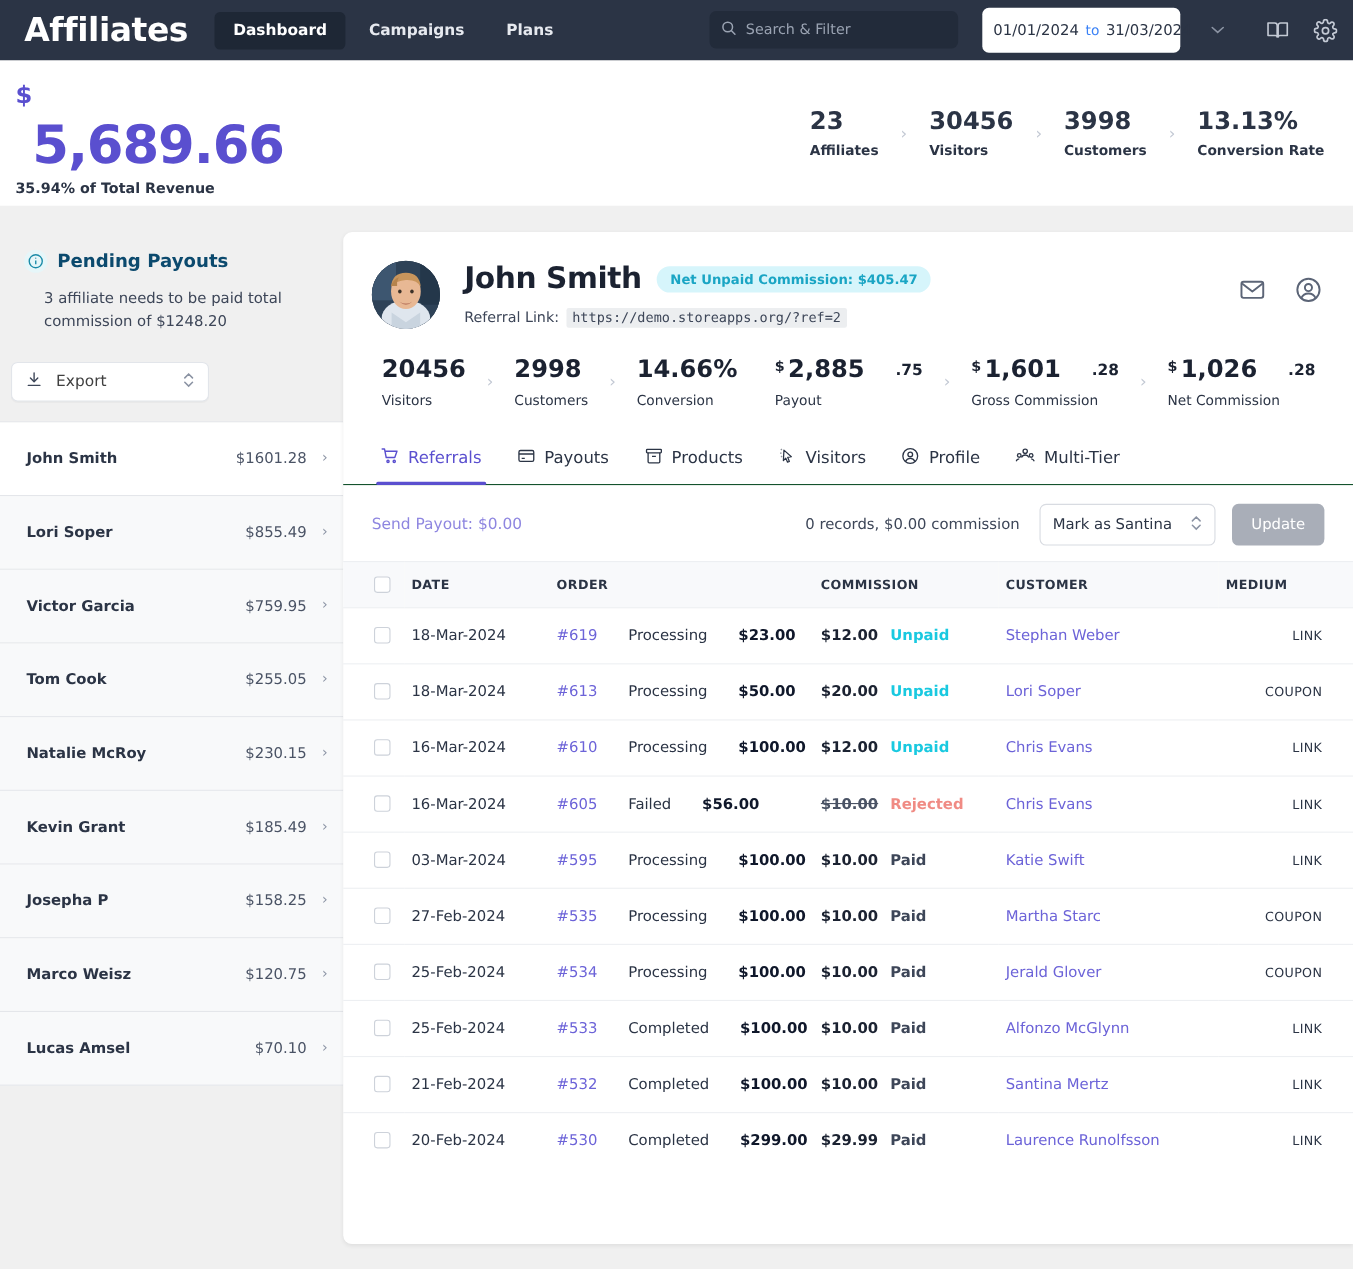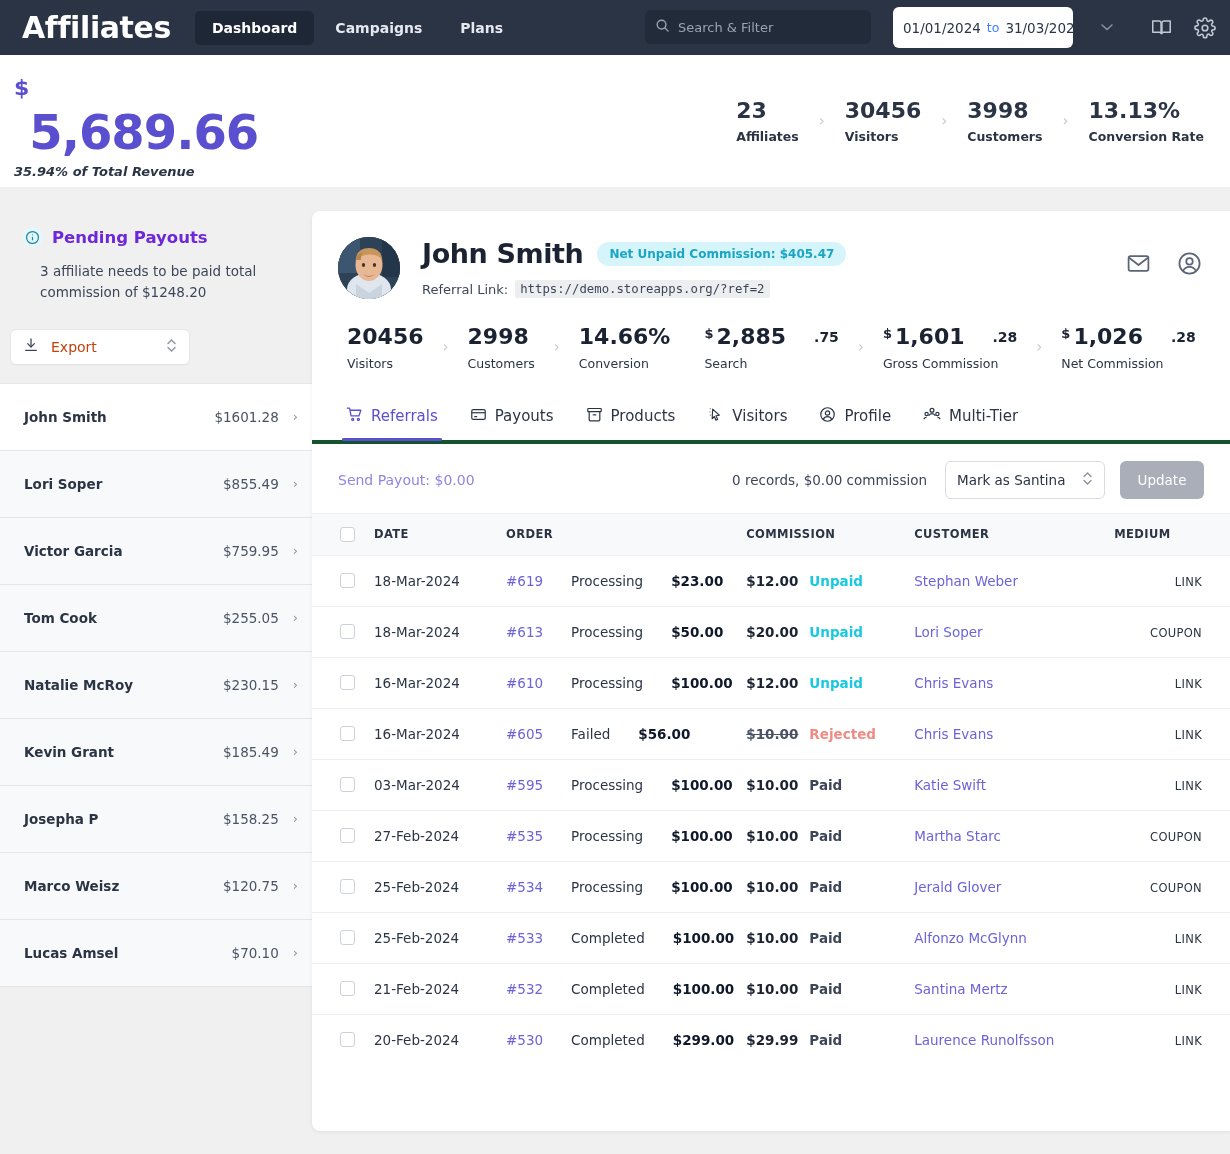--- a/index.html
+++ b/index.html
@@ -61,49 +61,49 @@
 
   
   .summary {
     height: 132px; background: #fff; display: flex;
     align-items: center; padding: 0 14px; position: relative;
   }
   .bigmoney { display: flex; flex-direction: column; }
   .bigmoney .amt { display: flex; align-items: flex-start; color: #5a4fcf; }
   .bigmoney .cur { font-size: 22px; font-weight: 700; line-height: 1; margin-top: 14px; }
   .bigmoney .val { font-size: 48px; font-weight: 700; line-height: 1.05; letter-spacing: -1px; margin-top: 44px; }
-  .bigmoney .sub { font-size: 13px; font-weight: 700; color: #2b3445; margin-top: 7px; font-style: italic; }
+  .bigmoney .sub { font-size: 13px; font-weight: 700; color: #2b3445; margin-top: 7px; }
 
   .kpis { position: absolute; right: 8px; display: flex; align-items: center; }
   .kpi { padding: 0 18px; min-width: 88px; }
   .kpi .k-val { font-size: 22px; font-weight: 700; color: #2b3445; line-height: 1.2; }
   .kpi .k-lbl { font-size: 12.5px; font-weight: 600; color: #2b3445; margin-top: 5px; }
   .chev-sep { color: #c3c9d4; font-size: 15px; padding: 0 2px; }
 
   
   .body-wrap { background: #f0f0f0; height: 967px; display: flex; position: relative; }
 
   
   .sidebar { width: 312px; padding: 40px 0 0 0; }
   .pp-title { display: flex; align-items: center; gap: 9px; padding-left: 22px; }
   .pp-title .ppico {
     width: 21px; height: 21px; border-radius: 50%; background: #e6f6f9;
     display: flex; align-items: center; justify-content: center;
   }
-  .pp-title .t { color: #6d28d9; font-size: 16.5px; font-weight: 700; }
+  .pp-title .t { color: #0c4a6e; font-size: 16.5px; font-weight: 700; }
   .pp-desc { font-size: 13.5px; color: #3d4658; line-height: 1.55;
              padding: 13px 30px 0 40px; }
 
   .export-btn {
     margin: 26px 0 0 10px; width: 180px; height: 36px; background: #fff;
     border: 1px solid #e2e5ea; border-radius: 6px; display: flex;
     align-items: center; padding: 0 12px; gap: 12px; cursor: pointer;
     box-shadow: 0 1px 1px rgba(0,0,0,.03);
   }
-  .export-btn .lbl { font-size: 14px; color: #c2410c; font-weight: 500; }
+  .export-btn .lbl { font-size: 14px; color: #404040; font-weight: 500; }
   .export-btn .stepper { margin-left: auto; color: #8b93a3; font-size: 11px; line-height: .9; }
 
   .aff-list { margin-top: 18px; border-top: 1px solid #e4e6ea; }
   .aff-row {
     height: 67px; display: flex; align-items: center;
     padding: 0 14px 0 24px; border-bottom: 1px solid #e4e6ea;
     background: #f8f9fa; cursor: pointer;
   }
   .aff-row.sel { background: #ffffff; }
   .aff-row .nm { font-size: 13.5px; font-weight: 700; color: #2b3445; }
@@ -146,21 +146,21 @@
   .stat { padding: 0 17px; }
   .stat .s-val { font-size: 22px; font-weight: 700; color: #1b2231; line-height: 1.25;
                  display: flex; align-items: flex-start; }
   .stat .s-cur { font-size: 13px; font-weight: 600; margin-right: 3px; margin-top: 3px; }
   .stat .s-dec { font-size: 14px; font-weight: 700; margin-top: 6px; margin-left: 28px; }
   .stat .s-lbl { font-size: 12.5px; color: #2b3445; font-weight: 500; margin-top: 5px; }
   .stats .gap { flex: 1; }
 
   
   .tabs { display: flex; align-items: flex-end; gap: 0;
-          border-bottom: 4px solid #14532d; padding: 0 18px; }
+          border-bottom: 1px solid #14532d; padding: 0 18px; }
   .tab { display: flex; align-items: center; gap: 8px; padding: 12px 16px 13px 16px;
          cursor: pointer; font-size: 15px; color: #2b3445; position: relative; }
   .tab.active { color: #5a4fcf; font-weight: 500; }
   .tab.active::after {
     content: ""; position: absolute; left: 12px; right: 12px; bottom: -1px;
     height: 3px; background: #5a4fcf; border-radius: 2px;
   }
 
   
   .toolbar { display: flex; align-items: center; padding: 17px 26px 14px 26px; }
@@ -443,21 +443,21 @@
       </div>
 
       <div class="gap"></div>
 
       <div class="stat">
         <div class="s-val">
           <span class="s-cur">$</span>
           <span>2,885</span>
           <span class="s-dec">.75</span>
         </div>
-        <div class="s-lbl">Search</div>
+        <div class="s-lbl">Payout</div>
       </div>
       <span class="chev-sep">›</span>
       <div class="stat">
         <div class="s-val">
           <span class="s-cur">$</span>
           <span>1,601</span>
           <span class="s-dec">.28</span>
         </div>
         <div class="s-lbl">Gross Commission</div>
       </div>

